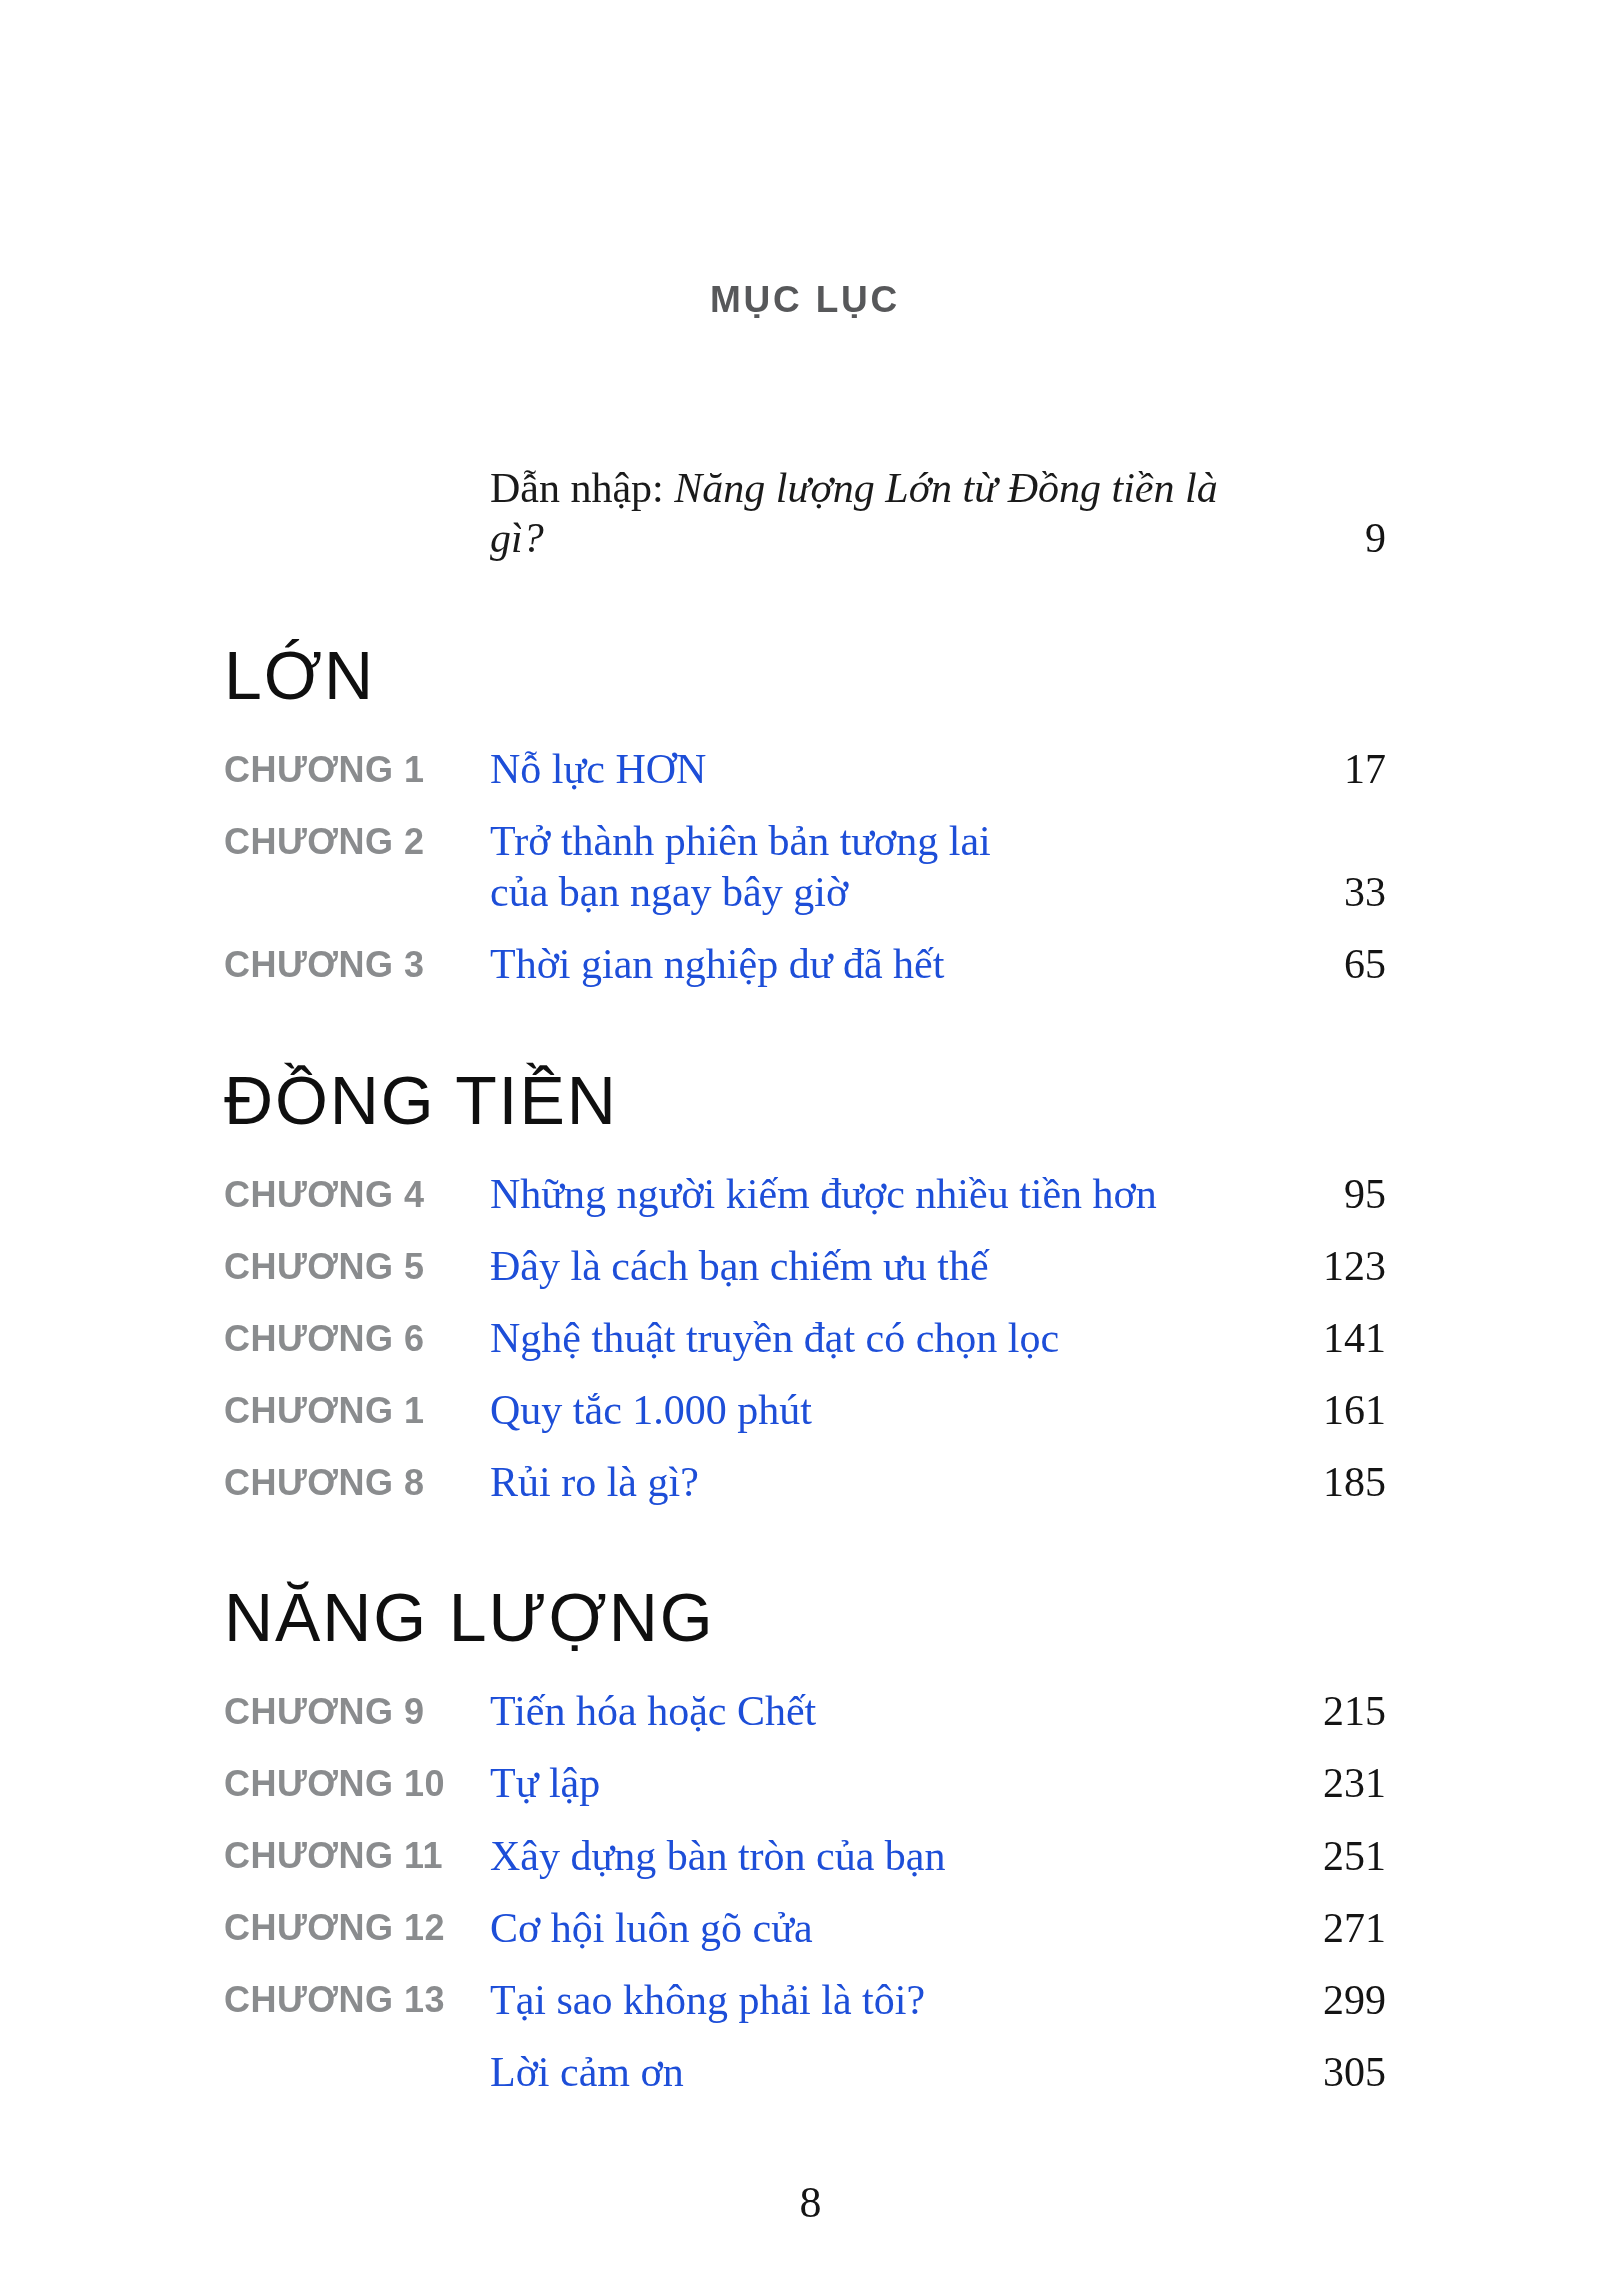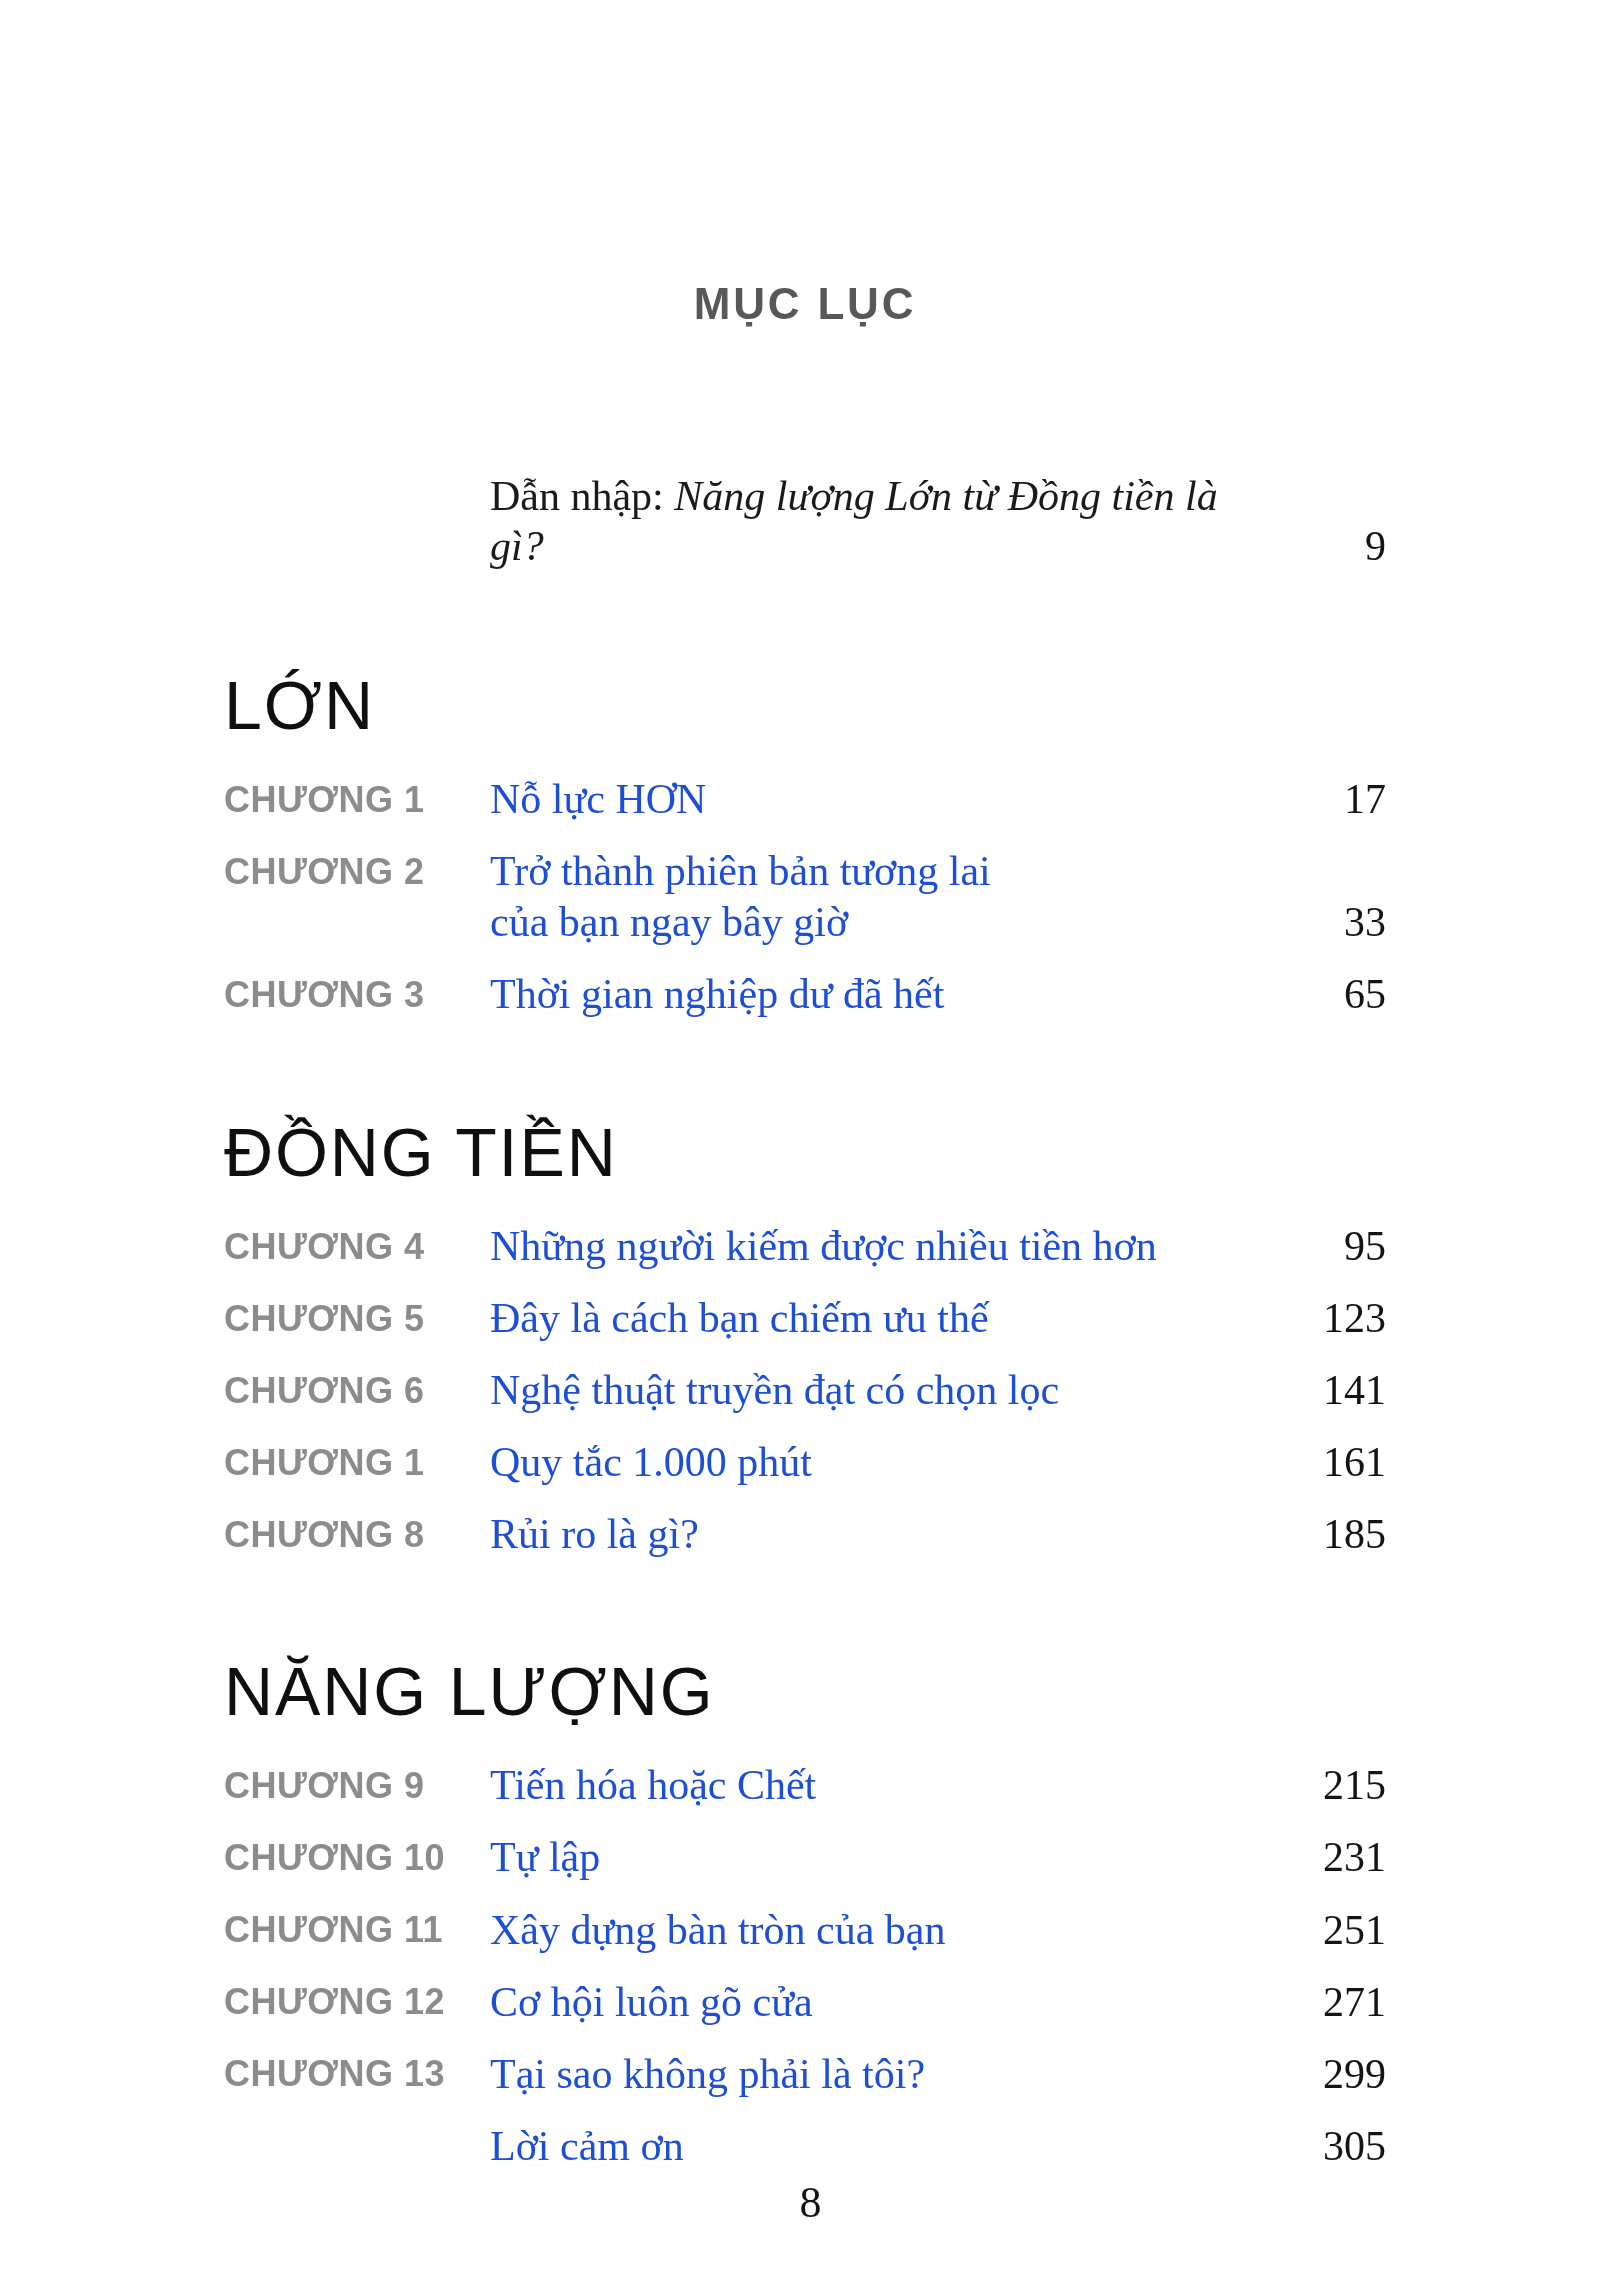--- a/index.html
+++ b/index.html
@@ -21,40 +21,40 @@
     position: absolute;
     left: 224px;
     top: 0;
     width: 1162px;
   }
   .toc-title {
     margin-top: 279px;
     text-align: center;
     font-family: "Liberation Sans", sans-serif;
     font-weight: 700;
-    font-size: 44px;
+    font-size: 37px;
     letter-spacing: 2.8px;
     color: #57585a;
   }
   .intro-row {
     margin-top: 142px;
     display: grid;
     grid-template-columns: 266px 1fr 123px;
     align-items: end;
     font-size: 42px;
     line-height: 1.2;
   }
   .intro-text .italic { font-style: italic; }
   .section-heading {
     font-family: "Liberation Sans", sans-serif;
     font-weight: 300;
     font-size: 68px;
     letter-spacing: 1.9px;
     color: #0f0f0f;
-    margin-top: 94px;
+    margin-top: 72px;
     margin-bottom: 32px;
   }
   .toc-row {
     display: grid;
     grid-template-columns: 266px 1fr 123px;
     margin-bottom: 24.6px;
     font-size: 42px;
     line-height: 1.13;
   }
   .toc-row .chap-label {

